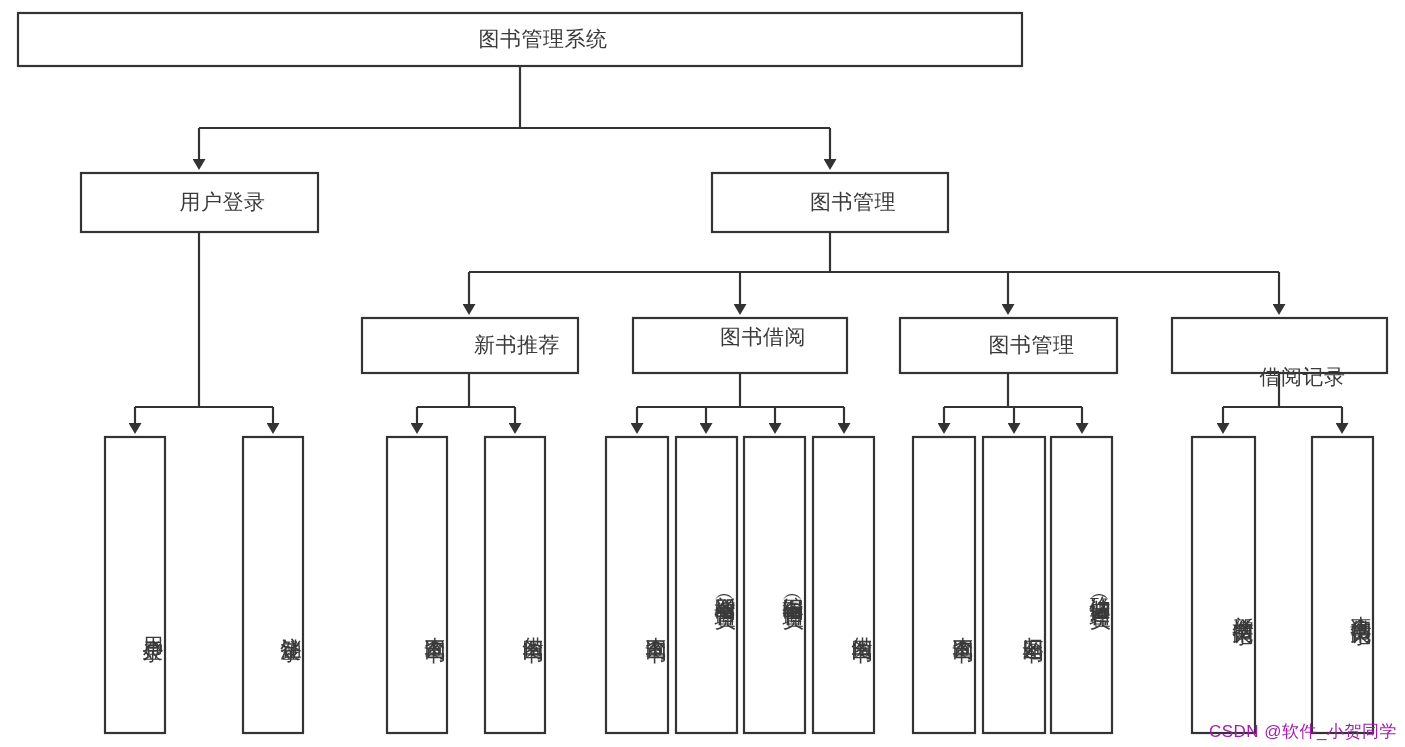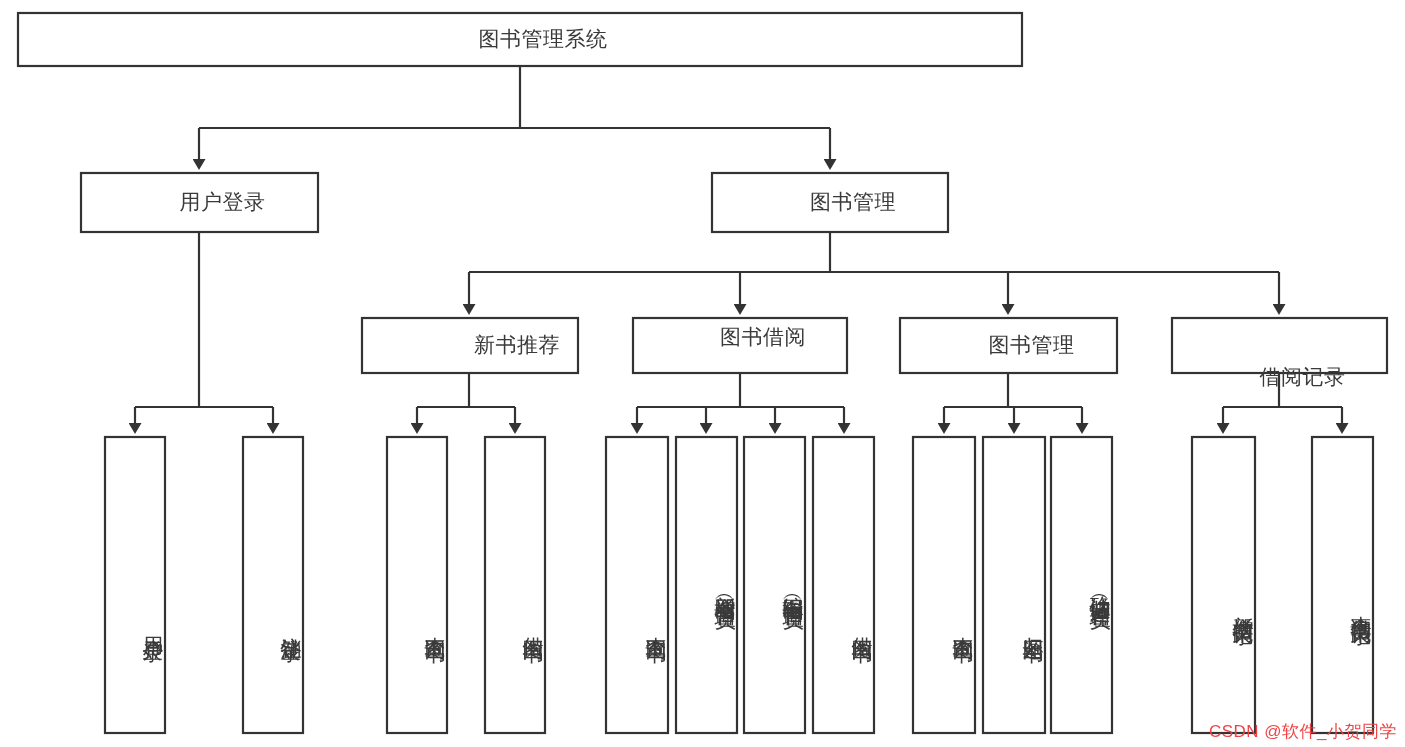--- a/index.html
+++ b/index.html
@@ -69,21 +69,21 @@
   }
   .node-label.vertical.tall {
     align-items: flex-start;
     padding-top: 4px;
   }
   .watermark {
     position: absolute;
     right: 8px;
     bottom: 4px;
     font-size: 17px;
-    color: #ef4444;
+    color: #a21caf;
     font-family: "Liberation Sans", "DejaVu Sans", sans-serif;
     white-space: nowrap;
     letter-spacing: 0.5px;
     text-align: right;
   }
 </style>
 </head>
 <body>
 
 <div id="diagram-root">

